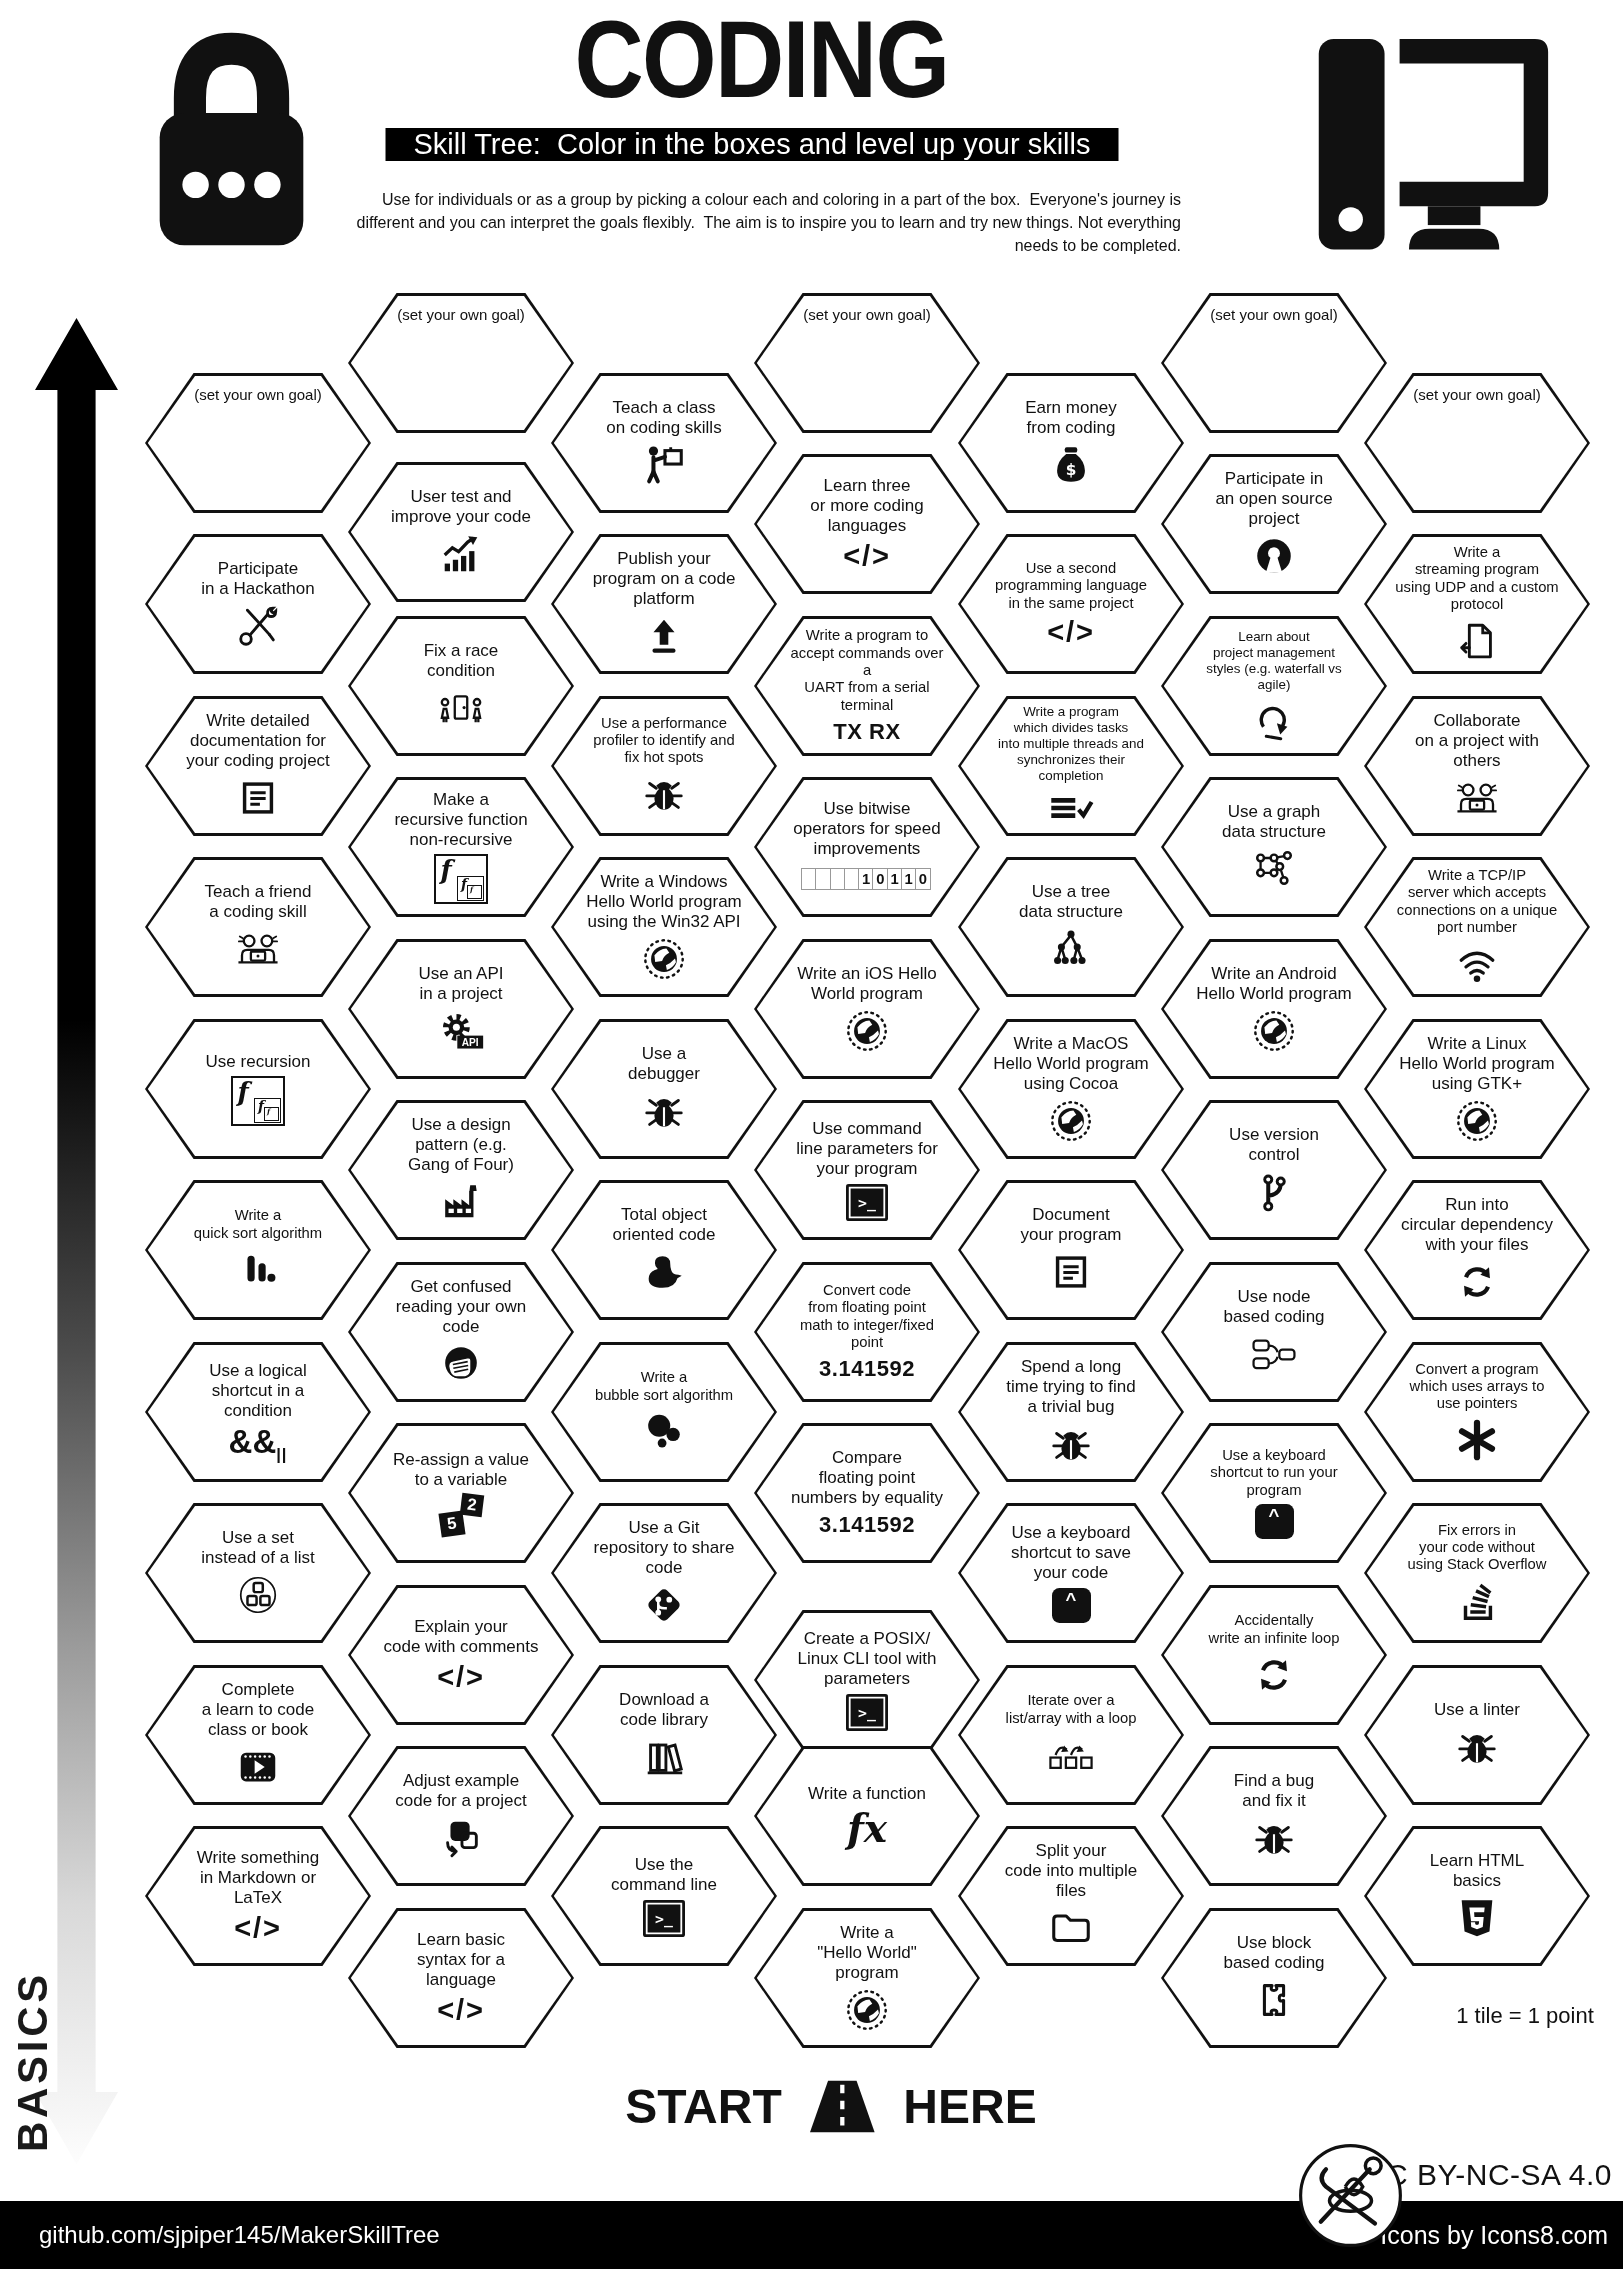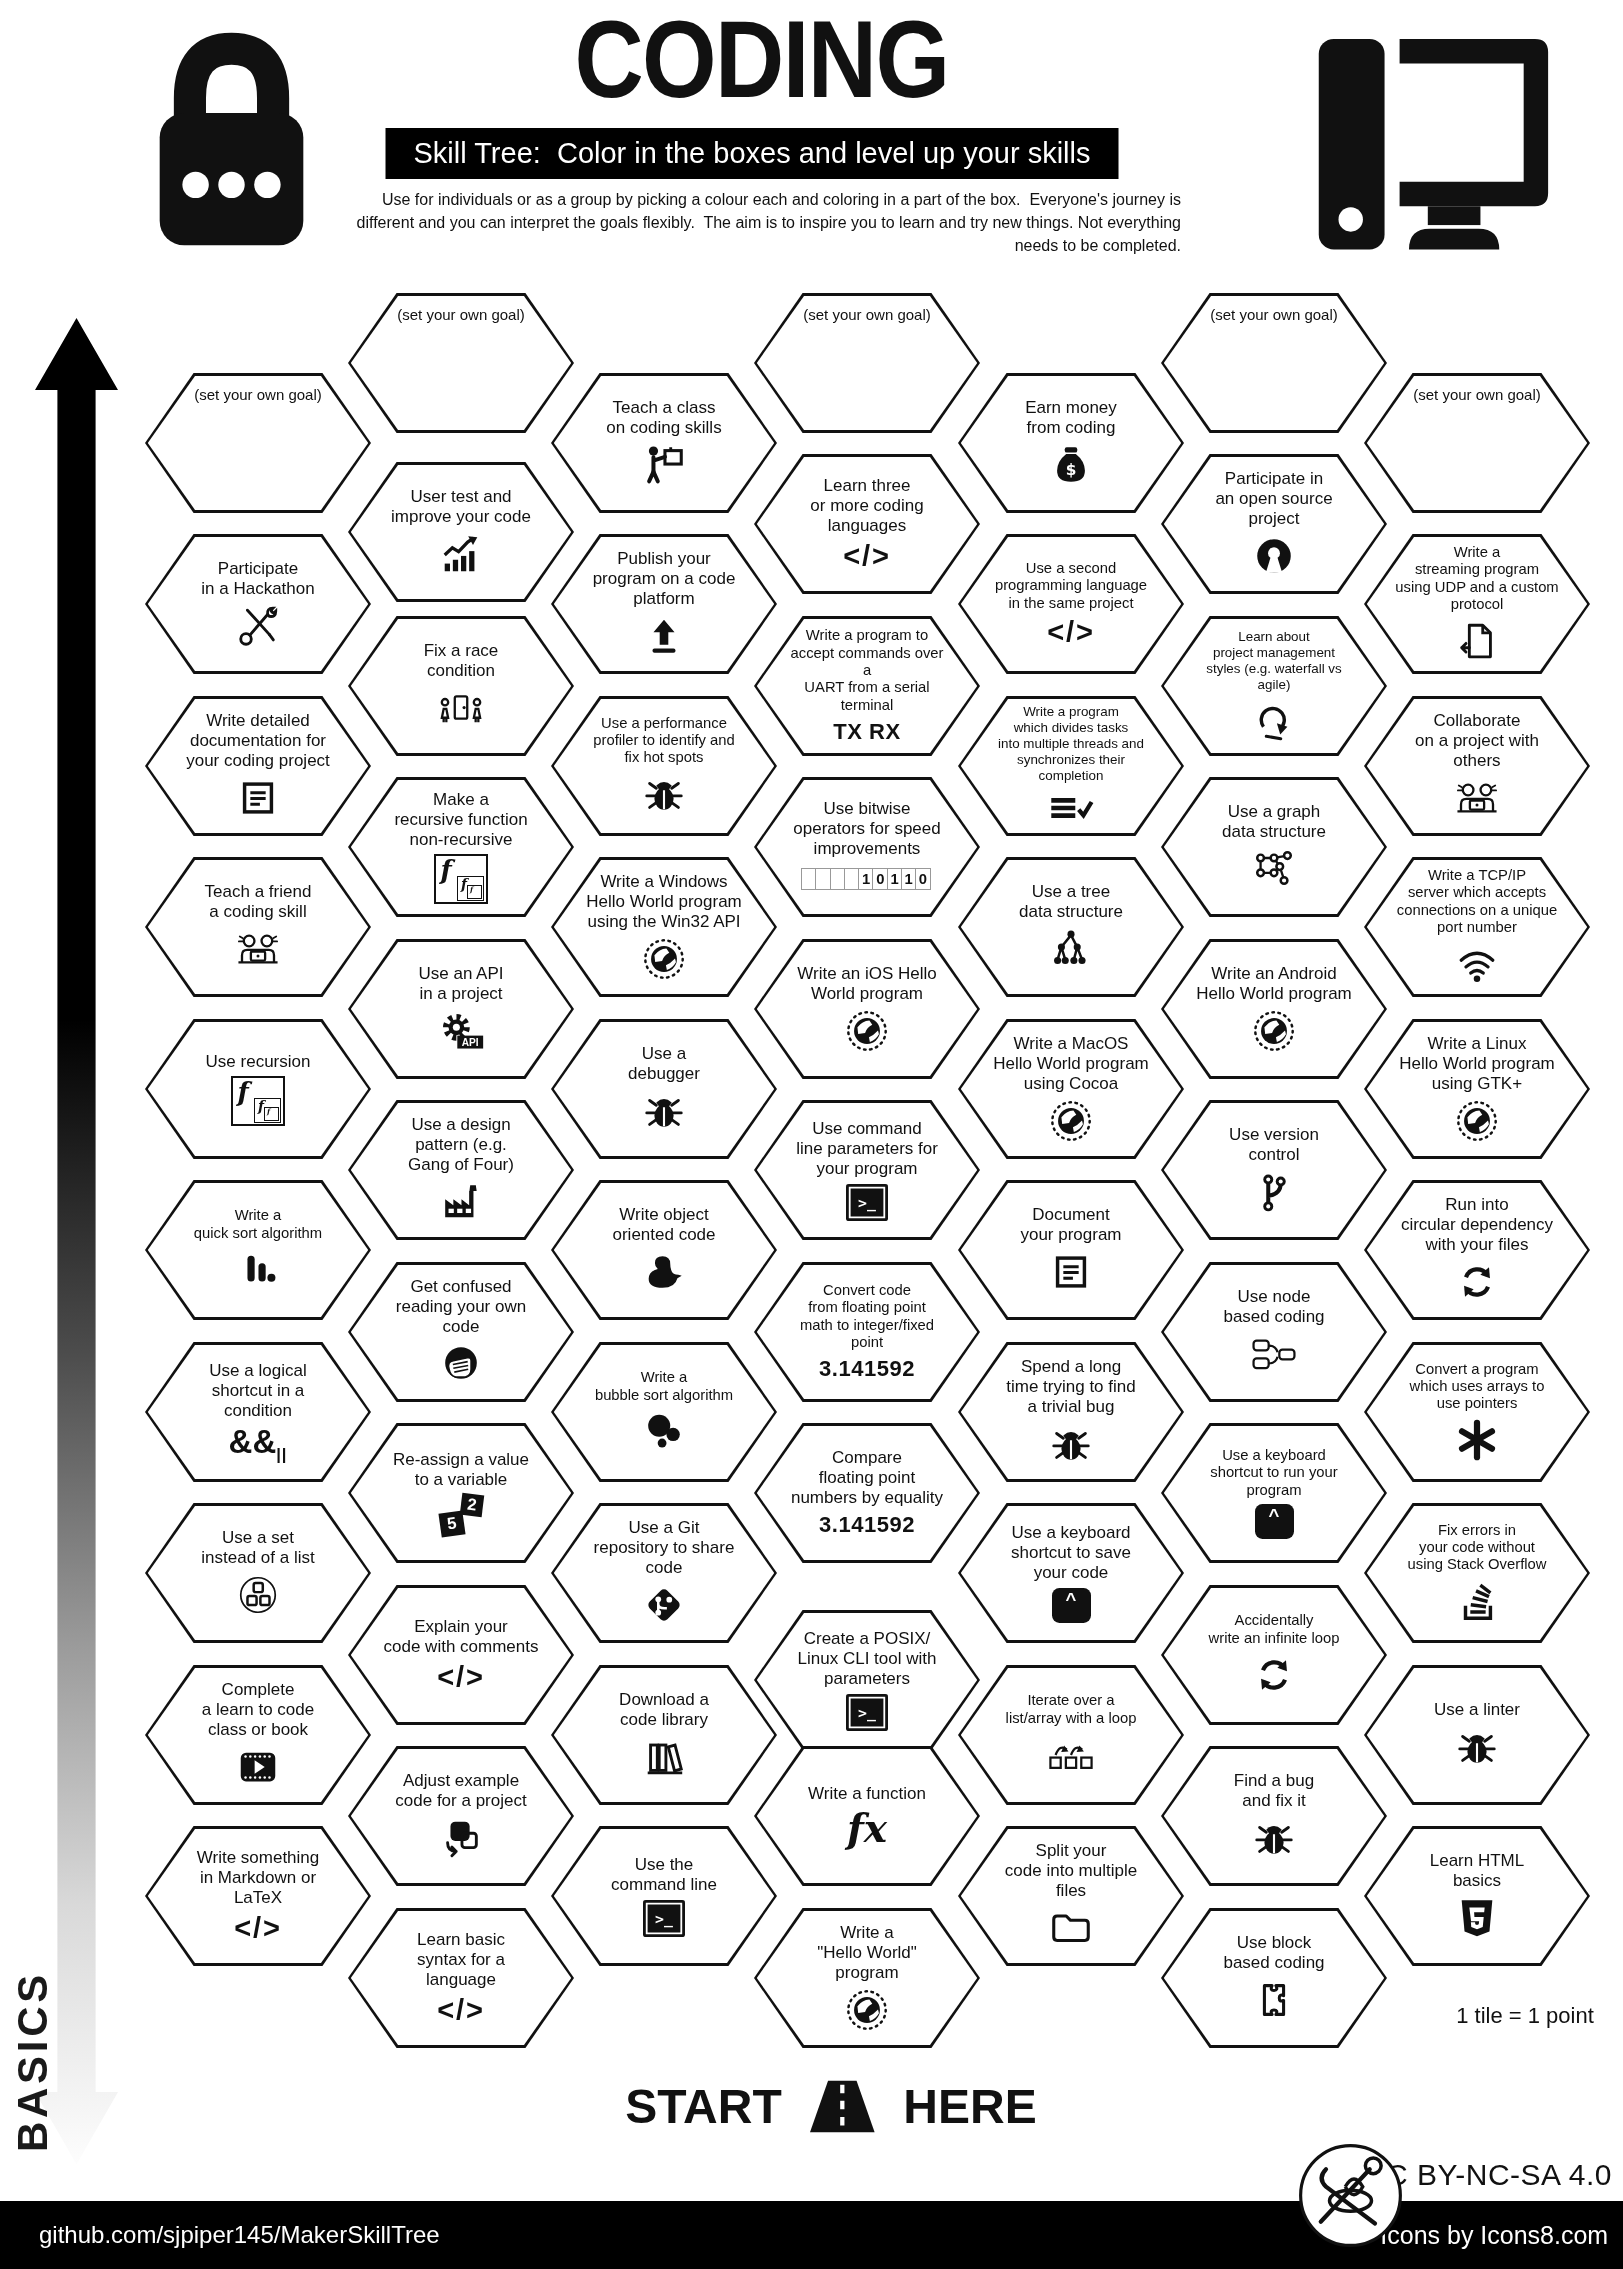--- a/index.html
+++ b/index.html
@@ -3,21 +3,21 @@
 <meta charset="utf-8">
 <style>
   html,body{margin:0;padding:0;background:#fff;}
   body{font-family:"Liberation Sans","DejaVu Sans",sans-serif;color:#111;}
   #page{position:relative;width:1623px;height:2269px;background:#fff;overflow:hidden;}
 
   
   #lock{position:absolute;left:137px;top:16.6px;width:189px;height:245px;}
   #computer{position:absolute;left:1315px;top:35px;width:235px;height:226px;}
   #title{position:absolute;left:0;top:1.8px;width:1523px;text-align:center;font-size:109px;font-weight:900;letter-spacing:-1.8px;transform:scaleX(.88);line-height:1.05;}
-  #subtitle{position:absolute;left:752px;top:128px;transform:translateX(-50%);background:#000;color:#fff;font-size:29px;padding:9px 28px;white-space:pre-wrap;}
+  #subtitle{position:absolute;left:752px;top:128px;transform:translateX(-50%);background:#000;color:#fff;font-size:29px;padding:0 28px;white-space:pre-wrap;}
   #descr{position:absolute;left:752px;top:188px;transform:translateX(-50%);width:858px;text-align:right;font-size:16px;line-height:1.45;white-space:pre-wrap;}
 
   
   #axis{position:absolute;left:35px;top:318px;width:83px;height:1846px;
     background:linear-gradient(180deg,#000 0%,#000 38%,#4c4c4c 56%,#9b9b9b 72%,#d9d9d9 86%,#fdfdfd 100%);
     clip-path:polygon(50% 0px,100% 72px,73% 72px,73% 1774px,100% 1774px,50% 1846px,0% 1774px,27% 1774px,27% 72px,0% 72px);
     filter:drop-shadow(0 0 0.9px #aaa);}
   .axis-word{position:absolute;left:0;width:100%;text-align:center;writing-mode:vertical-rl;transform:rotate(180deg);font-weight:bold;font-size:42px;letter-spacing:3.7px;}
   #axis-top{top:69px;height:305px;color:#fff;left:9.2px;}
   #axis-bottom{bottom:69px;height:277px;color:#1a1a1a;left:9.2px;}
@@ -497,21 +497,21 @@
               </g>
               <path d="M16 15 Q24 8 32 15 L28 21 L20 21 Z" fill="#111"></path>
               <ellipse cx="24" cy="29" rx="10" ry="11.5" fill="#111"></ellipse>
               <line x1="24" y1="20" x2="24" y2="40" stroke="#fff" stroke-width="2.2"></line>
             </svg>
           </div>
         </div>
       </div>
       <div class="hex" style="left: 551px; top: 1180px;">
         <div class="hex-in">
-          <div class="hex-label">Write object
+          <div class="hex-label">Total object
 oriented code</div>
           <div class="hex-icon">
             <svg class="ic " viewBox="0 0 48 48">
               <path d="M30.5 15.5 Q30.5 7.5 22.5 7.5 Q14.5 7.5 14.5 14.5 Q14.5 18.5 17.5 20.8 Q8 23.5 8 31 Q8 40.5 22.5 40.5 Q35.5 40.5 38 30.5 L42.5 28 Q38.5 26.5 36.5 26.5 Q33 26.5 31.5 22 Q30.5 19 30.5 15.5 Z" fill="#111"></path>
             </svg>
           </div>
         </div>
       </div>
       <div class="hex" style="left: 551px; top: 1342px;">
         <div class="hex-in">

